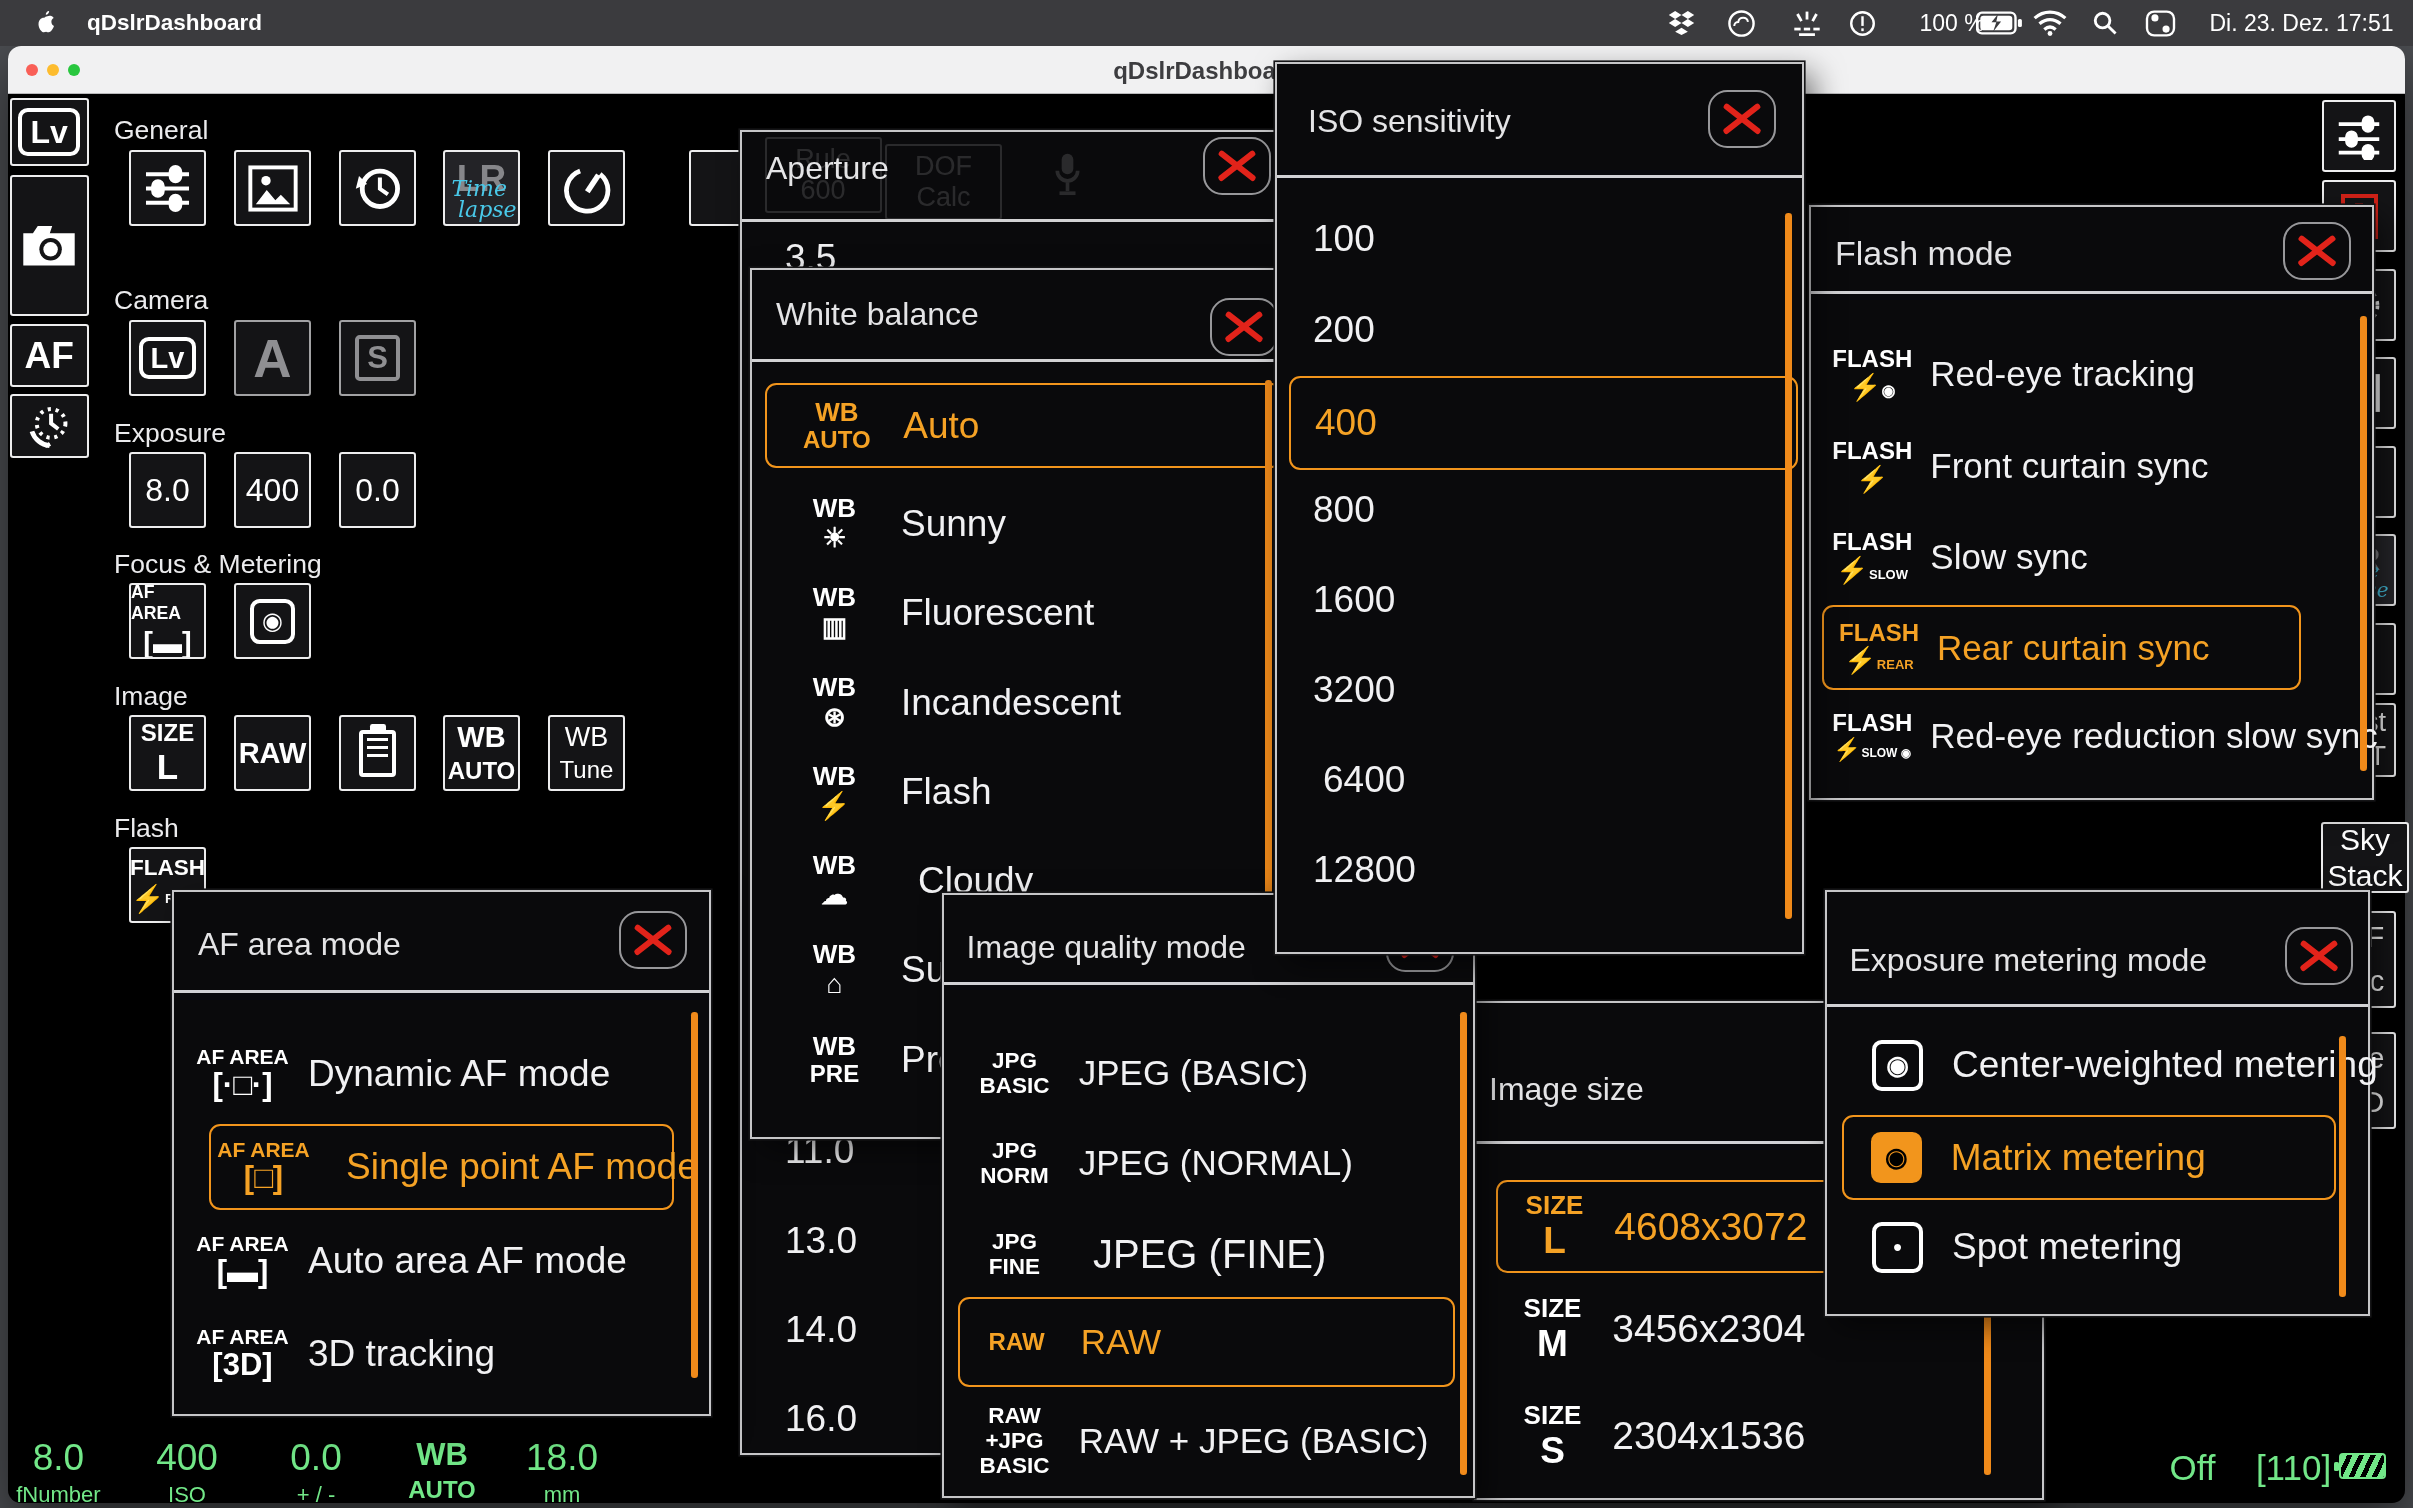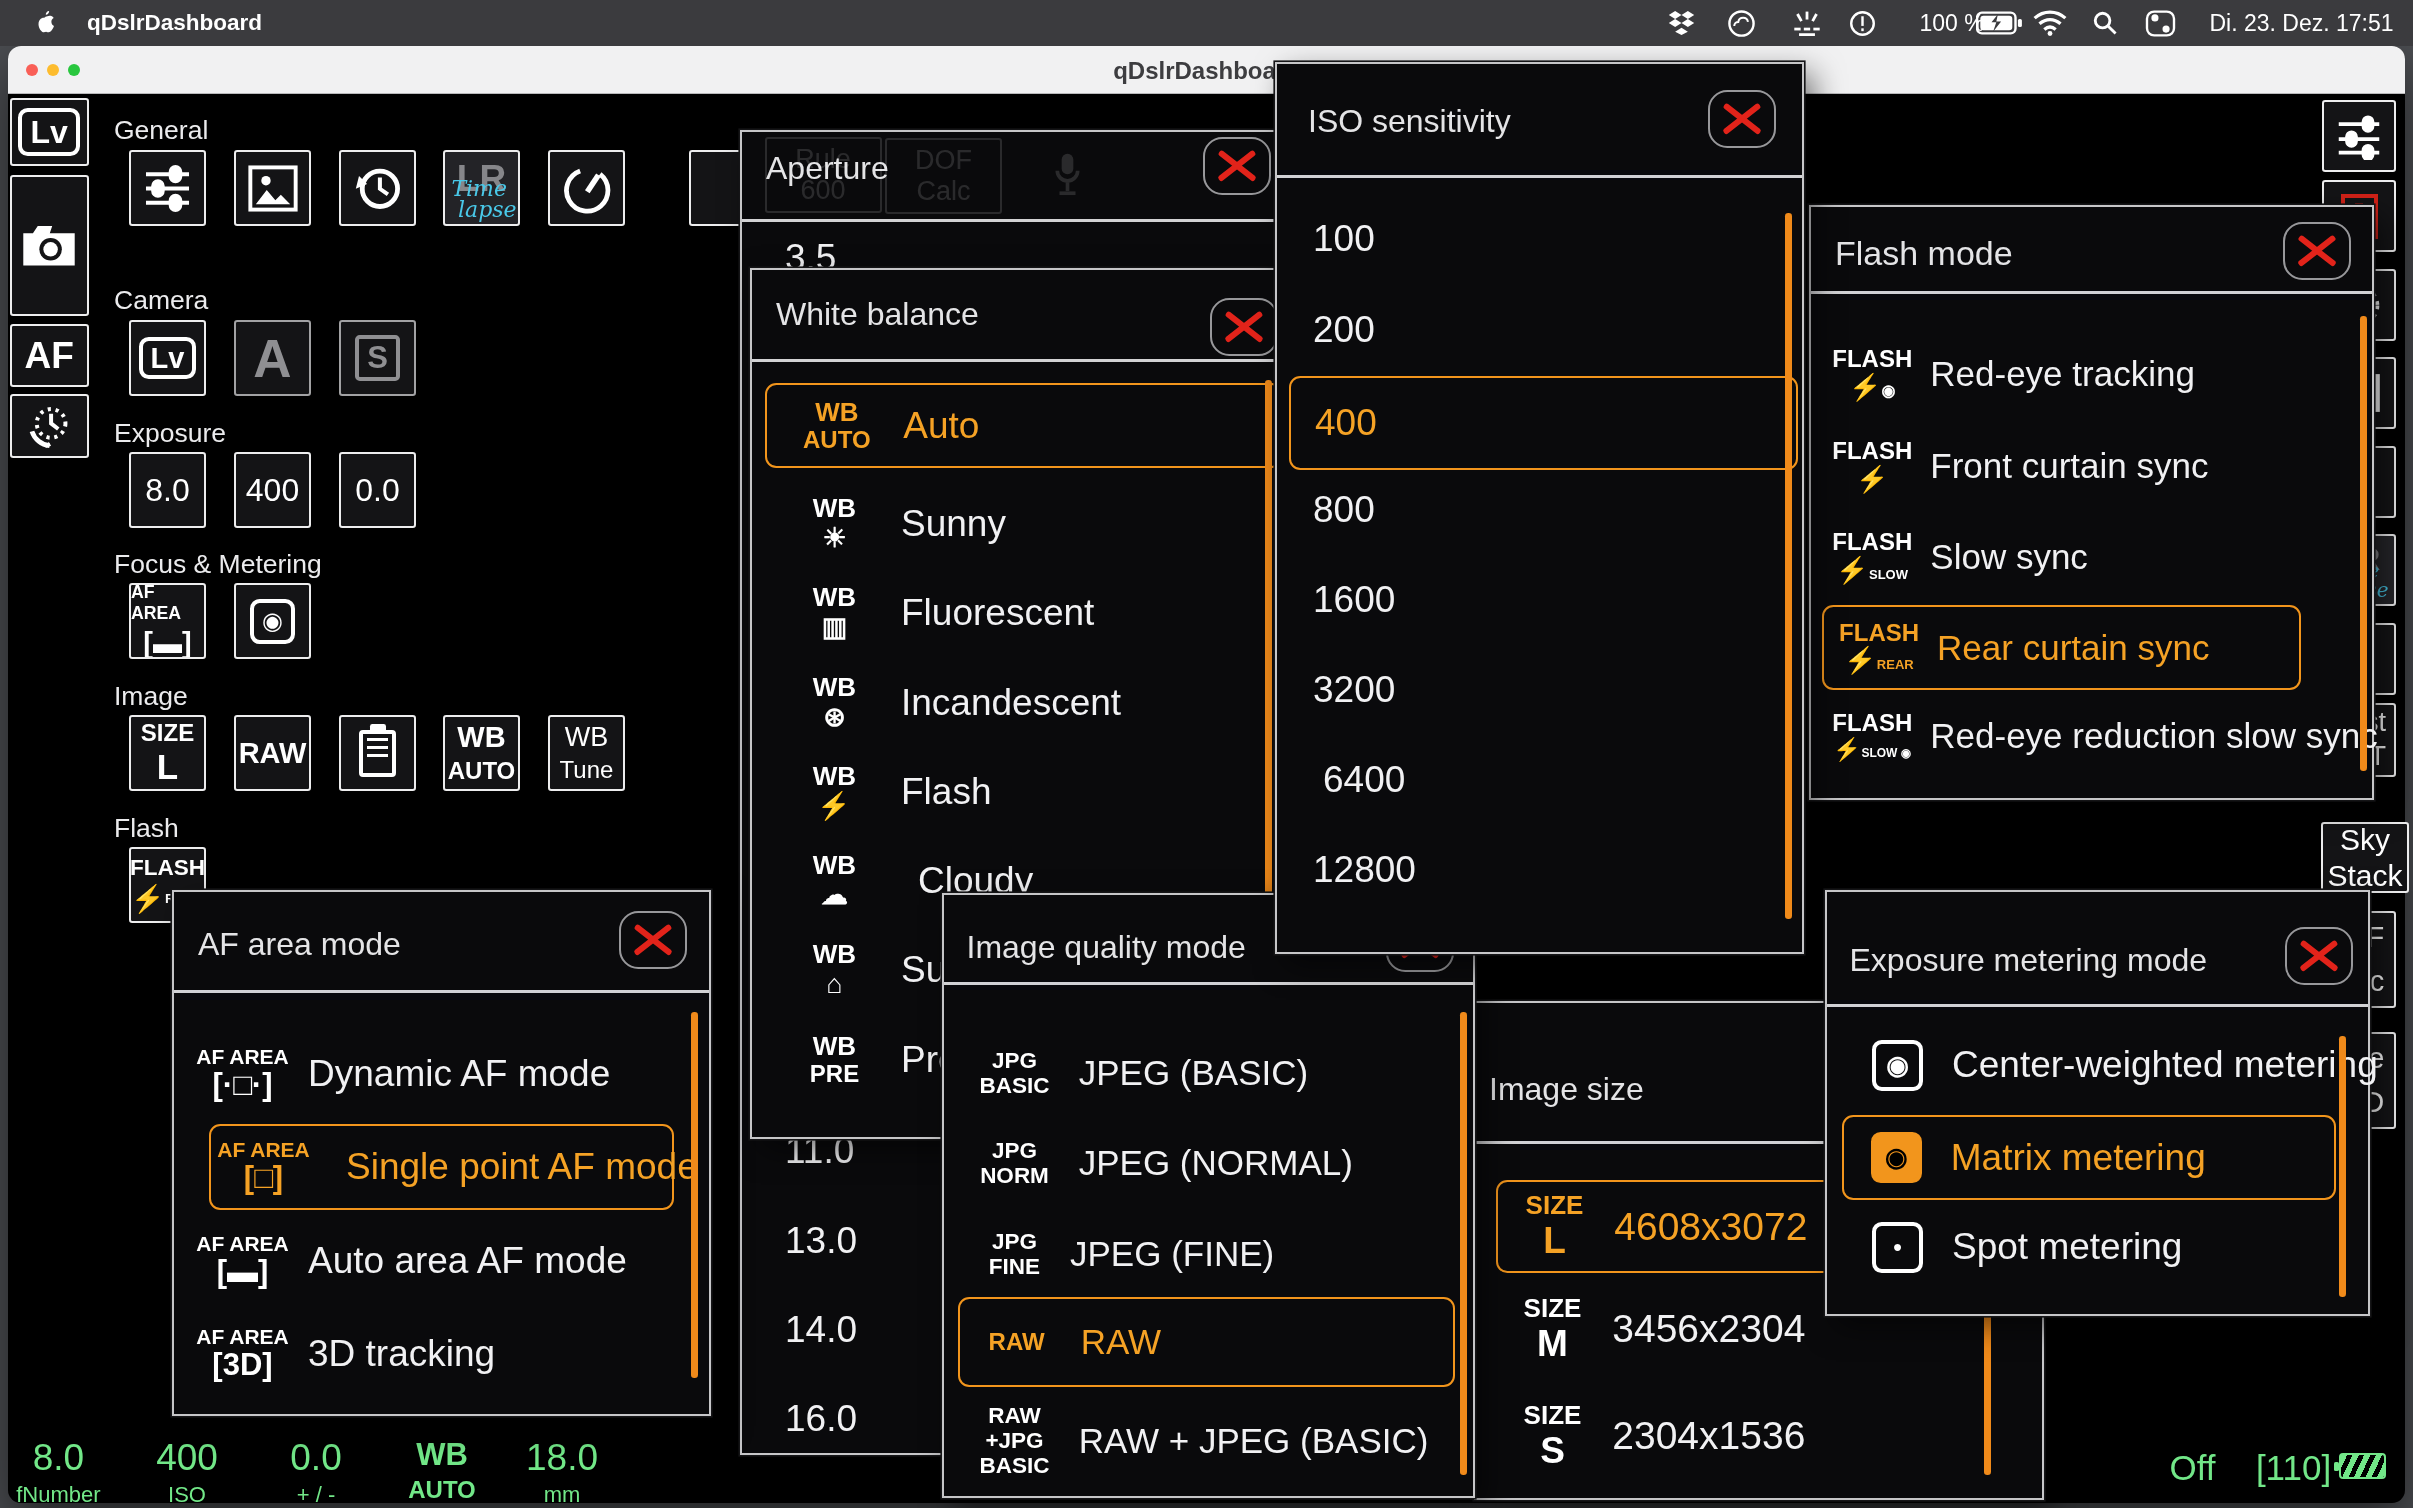--- a/index.html
+++ b/index.html
@@ -349,21 +349,21 @@
   <div class="stat" style="left:2237px;top:1404px;width:97px">
     <span class="v" style="font-size:35px">[110]</span>
   </div>
   <div class="batt" style="left:2331px;top:1407px"></div>
 </div>
 
 <div class="dlg" style="left:740px;top:130px;width:559px;height:1325px;z-index:10">
   <div class="dtitle" style="left:24px;top:17.7px">Aperture</div>
   <div class="ghost pre" style="left:22.5px;top:4.8px;width:117px;height:76px"><span>Rule
 600</span></div>
-  <div class="ghost pre" style="left:143px;top:6px;width:117px;height:76px"><span>DOF
+  <div class="ghost pre" style="left:143px;top:12px;width:117px;height:76px"><span>DOF
 Calc</span></div>
   <div class="ghost" style="left:268px;top:4.8px;width:115px;height:76px;border:none">
     <svg width="35" height="48" viewBox="0 0 48 64" fill="none" stroke="#fff" stroke-width="5">
         <rect x="16" y="3" width="16" height="28" rx="8" fill="#fff" stroke="none"></rect>
         <path d="M10 26a14 14 0 0 0 28 0"></path>
         <line x1="24" y1="42" x2="24" y2="54"></line>
         <line x1="13" y1="57" x2="35" y2="57"></line>
       </svg>
   </div>
   <div class="dclose" style="right:26.5px;top:4.8px">
@@ -534,21 +534,21 @@
     <span class="ilabel" style="margin-left:9.7px;font-size:35px">JPEG (BASIC)</span>
   </div>
   <div class="row" style="left:16px;top:224px;width:491px;height:88px">
     <div class="icostack pre" style="width:109px;font-size:22.5px">JPG
 NORM</div>
     <span class="ilabel" style="margin-left:9.7px;font-size:35px">JPEG (NORMAL)</span>
   </div>
   <div class="row" style="left:16px;top:315px;width:491px;height:88px">
     <div class="icostack pre" style="width:109px;font-size:22.5px">JPG
 FINE</div>
-    <span class="ilabel" style="margin-left:1px;font-size:35px">JPEG (FINE)</span>
+    <span class="ilabel" style="margin-left:24px;font-size:40px">JPEG (FINE)</span>
   </div>
   <div class="row rowsel" style="left:13.7px;top:402px;width:497px;height:90px">
     <div class="icostack pre os" style="width:109px;font-size:24px;margin-left:2.4px">RAW</div>
     <span class="ilabel os" style="margin-left:9.7px;font-size:35px">RAW</span>
   </div>
   <div class="row" style="left:16px;top:497px;width:491px;height:97px">
     <div class="icostack pre" style="width:109px;font-size:22.5px">RAW
 +JPG
 BASIC</div>
     <span class="ilabel" style="margin-left:9.7px;font-size:35px">RAW + JPEG (BASIC)</span>

